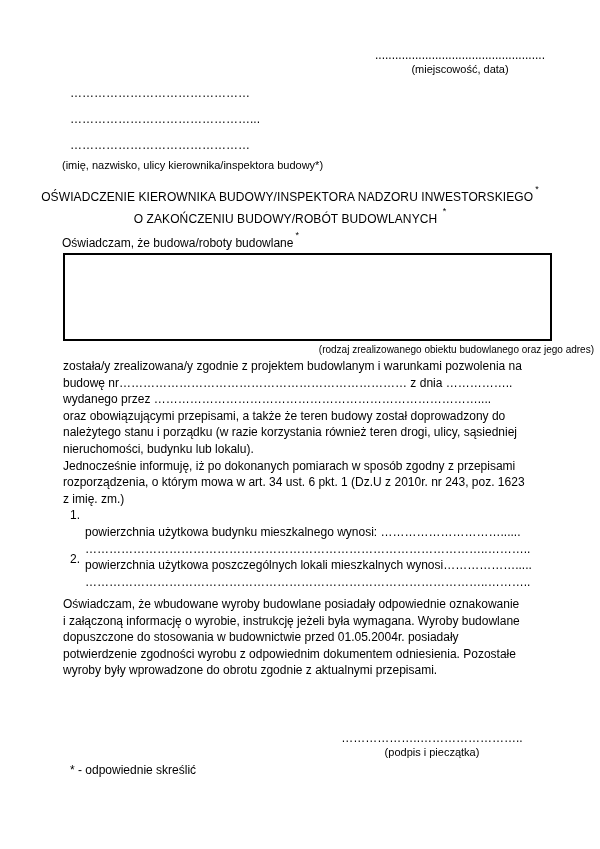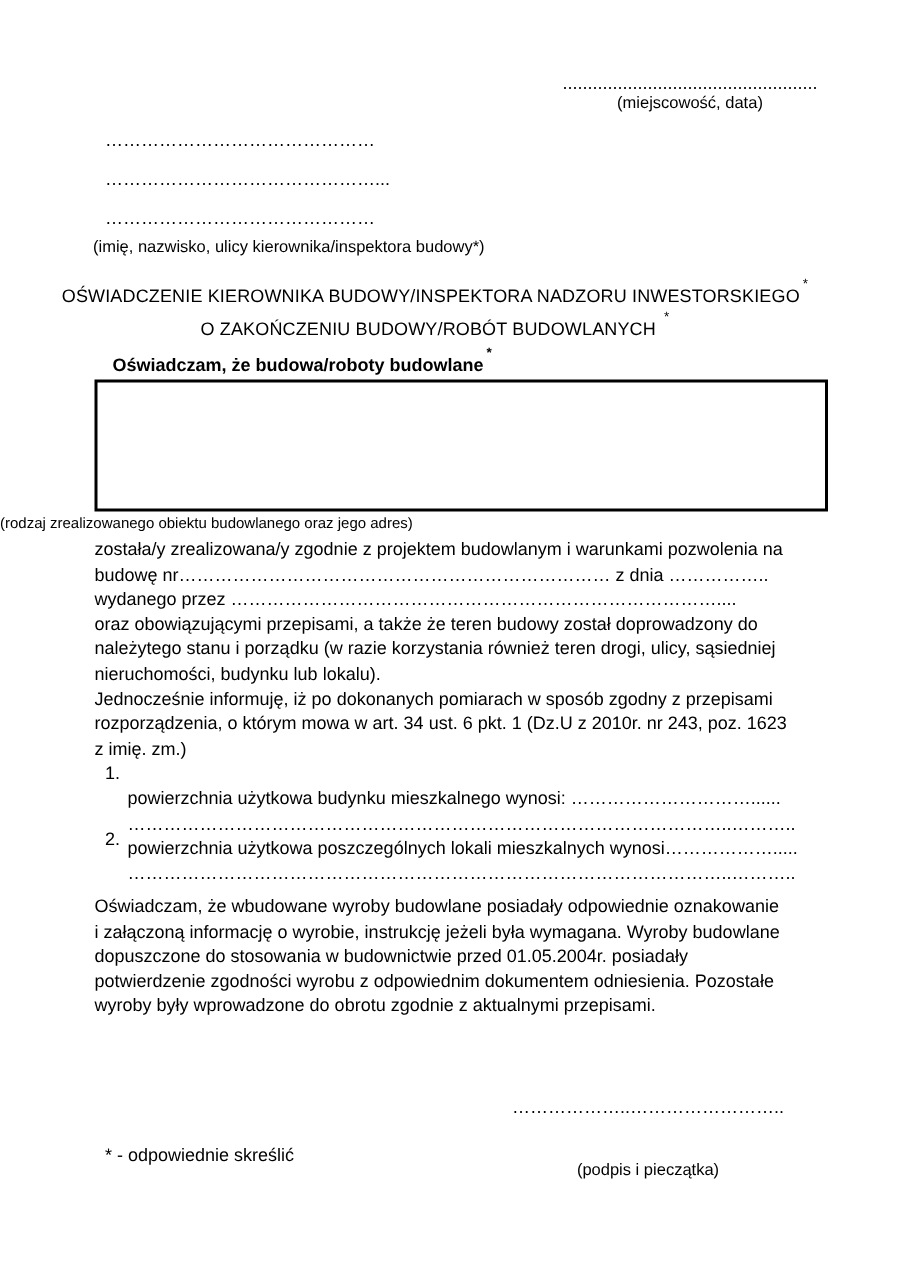--- a/index.html
+++ b/index.html
@@ -26,40 +26,40 @@
 
   
   .hdr-left { top: 80px; left: 70px; width: 250px; }
   .hdr-left .dotline { line-height: 26px; }
   .hdr-left .caption { margin-left: -8px; line-height: 14px; white-space: nowrap; }
 
   
   .title { top: 185px; left: 0; width: 580px; text-align: center; line-height: 17.5px; letter-spacing: 0.1px; }
 
   
-  .intro { top: 234px; left: 75px; font-weight: bold; }
+  .intro { top: 234px; left: 62px; }
 
   
   .obj-box { top: 253px; left: 63px; width: 489px; height: 88px; border: 2px solid #000; box-sizing: border-box; background: #fff; }
-  .obj-caption { top: 344px; left: 0; width: 594px; text-align: left; }
+  .obj-caption { top: 344px; left: 0; width: 594px; text-align: right; }
 
   
   .body-block { top: 358px; left: 63px; width: 500px; line-height: 16.6px; }
   .num-line { padding-left: 7px; }
   .li-text { padding-left: 22px; }
   .li-row { padding-left: 22px; }
   .num2 { display: inline-block; width: 15px; margin-left: -15px; position: relative; top: -6px; }
 
   
   .materials { top: 596px; left: 63px; width: 500px; line-height: 16.6px; }
 
   
   .signature { top: 731px; left: 332px; width: 200px; text-align: center; }
   .signature .dotline { line-height: 14px; }
-  .signature .caption { line-height: 15px; margin-top: 28px; }
+  .signature .caption { line-height: 15px; }
 
   
   .footnote { top: 763px; left: 70px; }
 </style>
 </head>
 <body>
 
 <div class="page">
 
   <div class="abs hdr-right">

